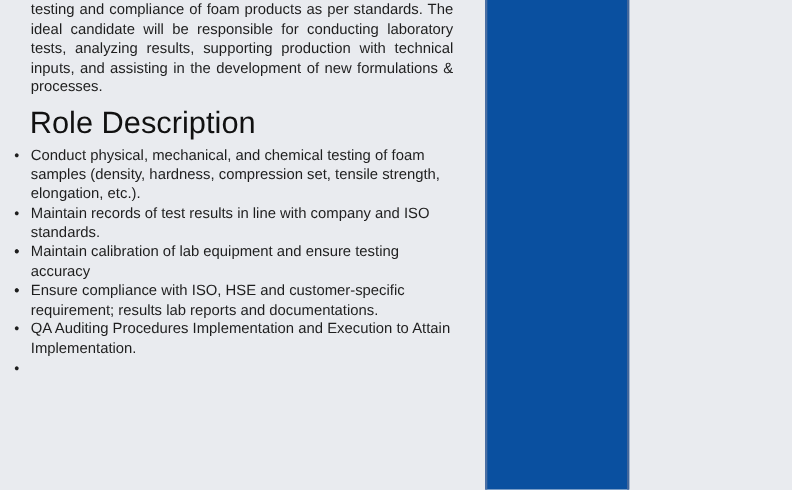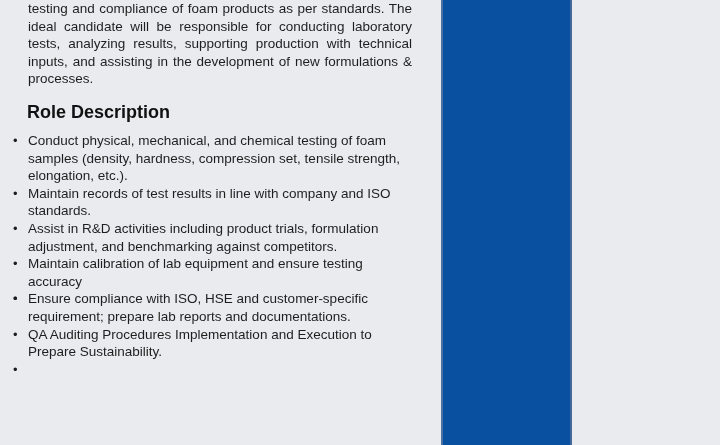--- a/index.html
+++ b/index.html
@@ -27,23 +27,23 @@
   }
   .intro {
     margin: 0;
     font-size: 13.5px;
     line-height: 17.6px;
     text-align: justify;
     word-spacing: 0.5px;
   }
   .heading {
     margin: 11px 0 7px -1px;
-    font-size: 18px;
+    font-size: 28px;
     line-height: 26px;
-    font-weight: 700;
+    font-weight: 400;
     color: #111111;
   }
   .bullet-list {
     list-style: none;
     margin: 0;
     padding: 0;
   }
   .bullet-list li {
     position: relative;
     font-size: 13.5px;
@@ -83,36 +83,35 @@
       <li>
         <span class="bullet">•</span>
         <span>Conduct physical, mechanical, and chemical testing of foam samples (density, hardness, compression set, tensile strength, elongation, etc.).</span>
       </li>
       <li>
         <span class="bullet">•</span>
         <span>Maintain records of test results in line with company and ISO standards.</span>
       </li>
       <li>
         <span class="bullet">•</span>
-        <span>Assist in R&amp;D activities including product trials, formulation adjustment, and benchmarking against competitors.</span>
       </li>
       <li>
         <span class="bullet">•</span>
         <span>Maintain calibration of lab equipment and ensure testing accuracy</span>
       </li>
       <li>
         <span class="bullet">•</span>
       </li>
       <li>
         <span class="bullet">•</span>
-        <span>Ensure compliance with ISO, HSE and customer-specific requirement; prepare lab reports and documentations.</span>
+        <span>Ensure compliance with ISO, HSE and customer-specific requirement; results lab reports and documentations.</span>
       </li>
       <li>
         <span class="bullet">•</span>
-        <span>QA Auditing Procedures Implementation and Execution to Prepare Sustainability.</span>
+        <span>QA Auditing Procedures Implementation and Execution to Attain Implementation.</span>
       </li>
       <li>
         <span class="bullet">•</span>
       </li>
     </ul>
 
   </div>
 
   <div class="accent-bar"></div>
 

